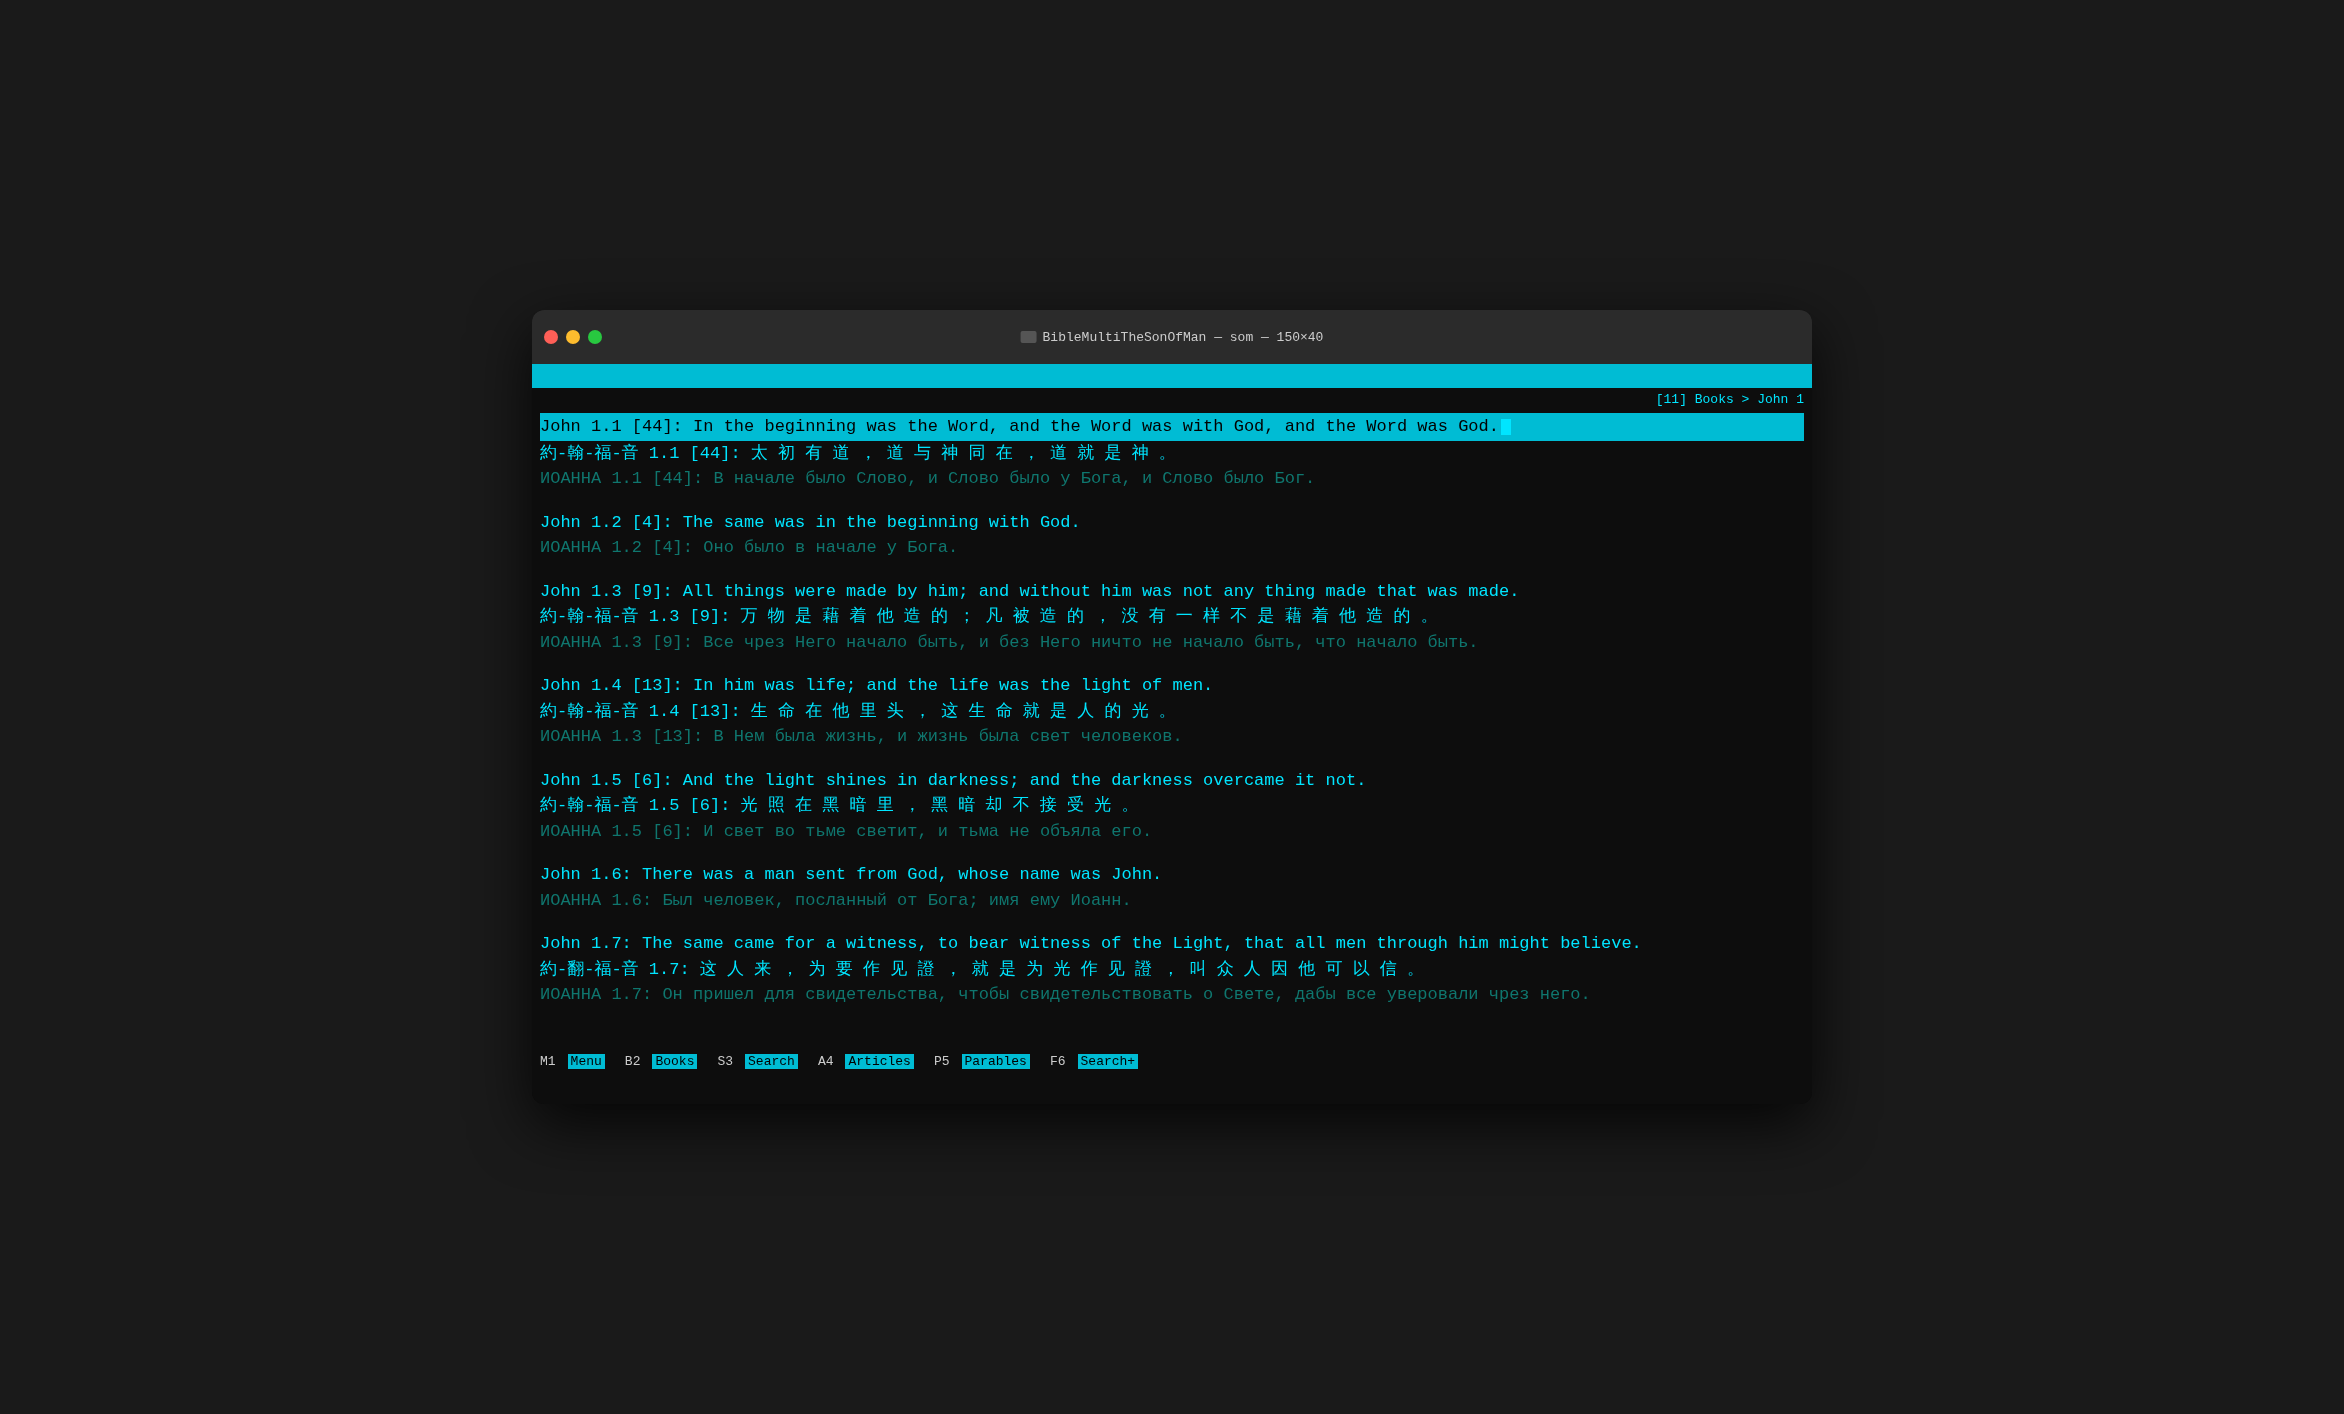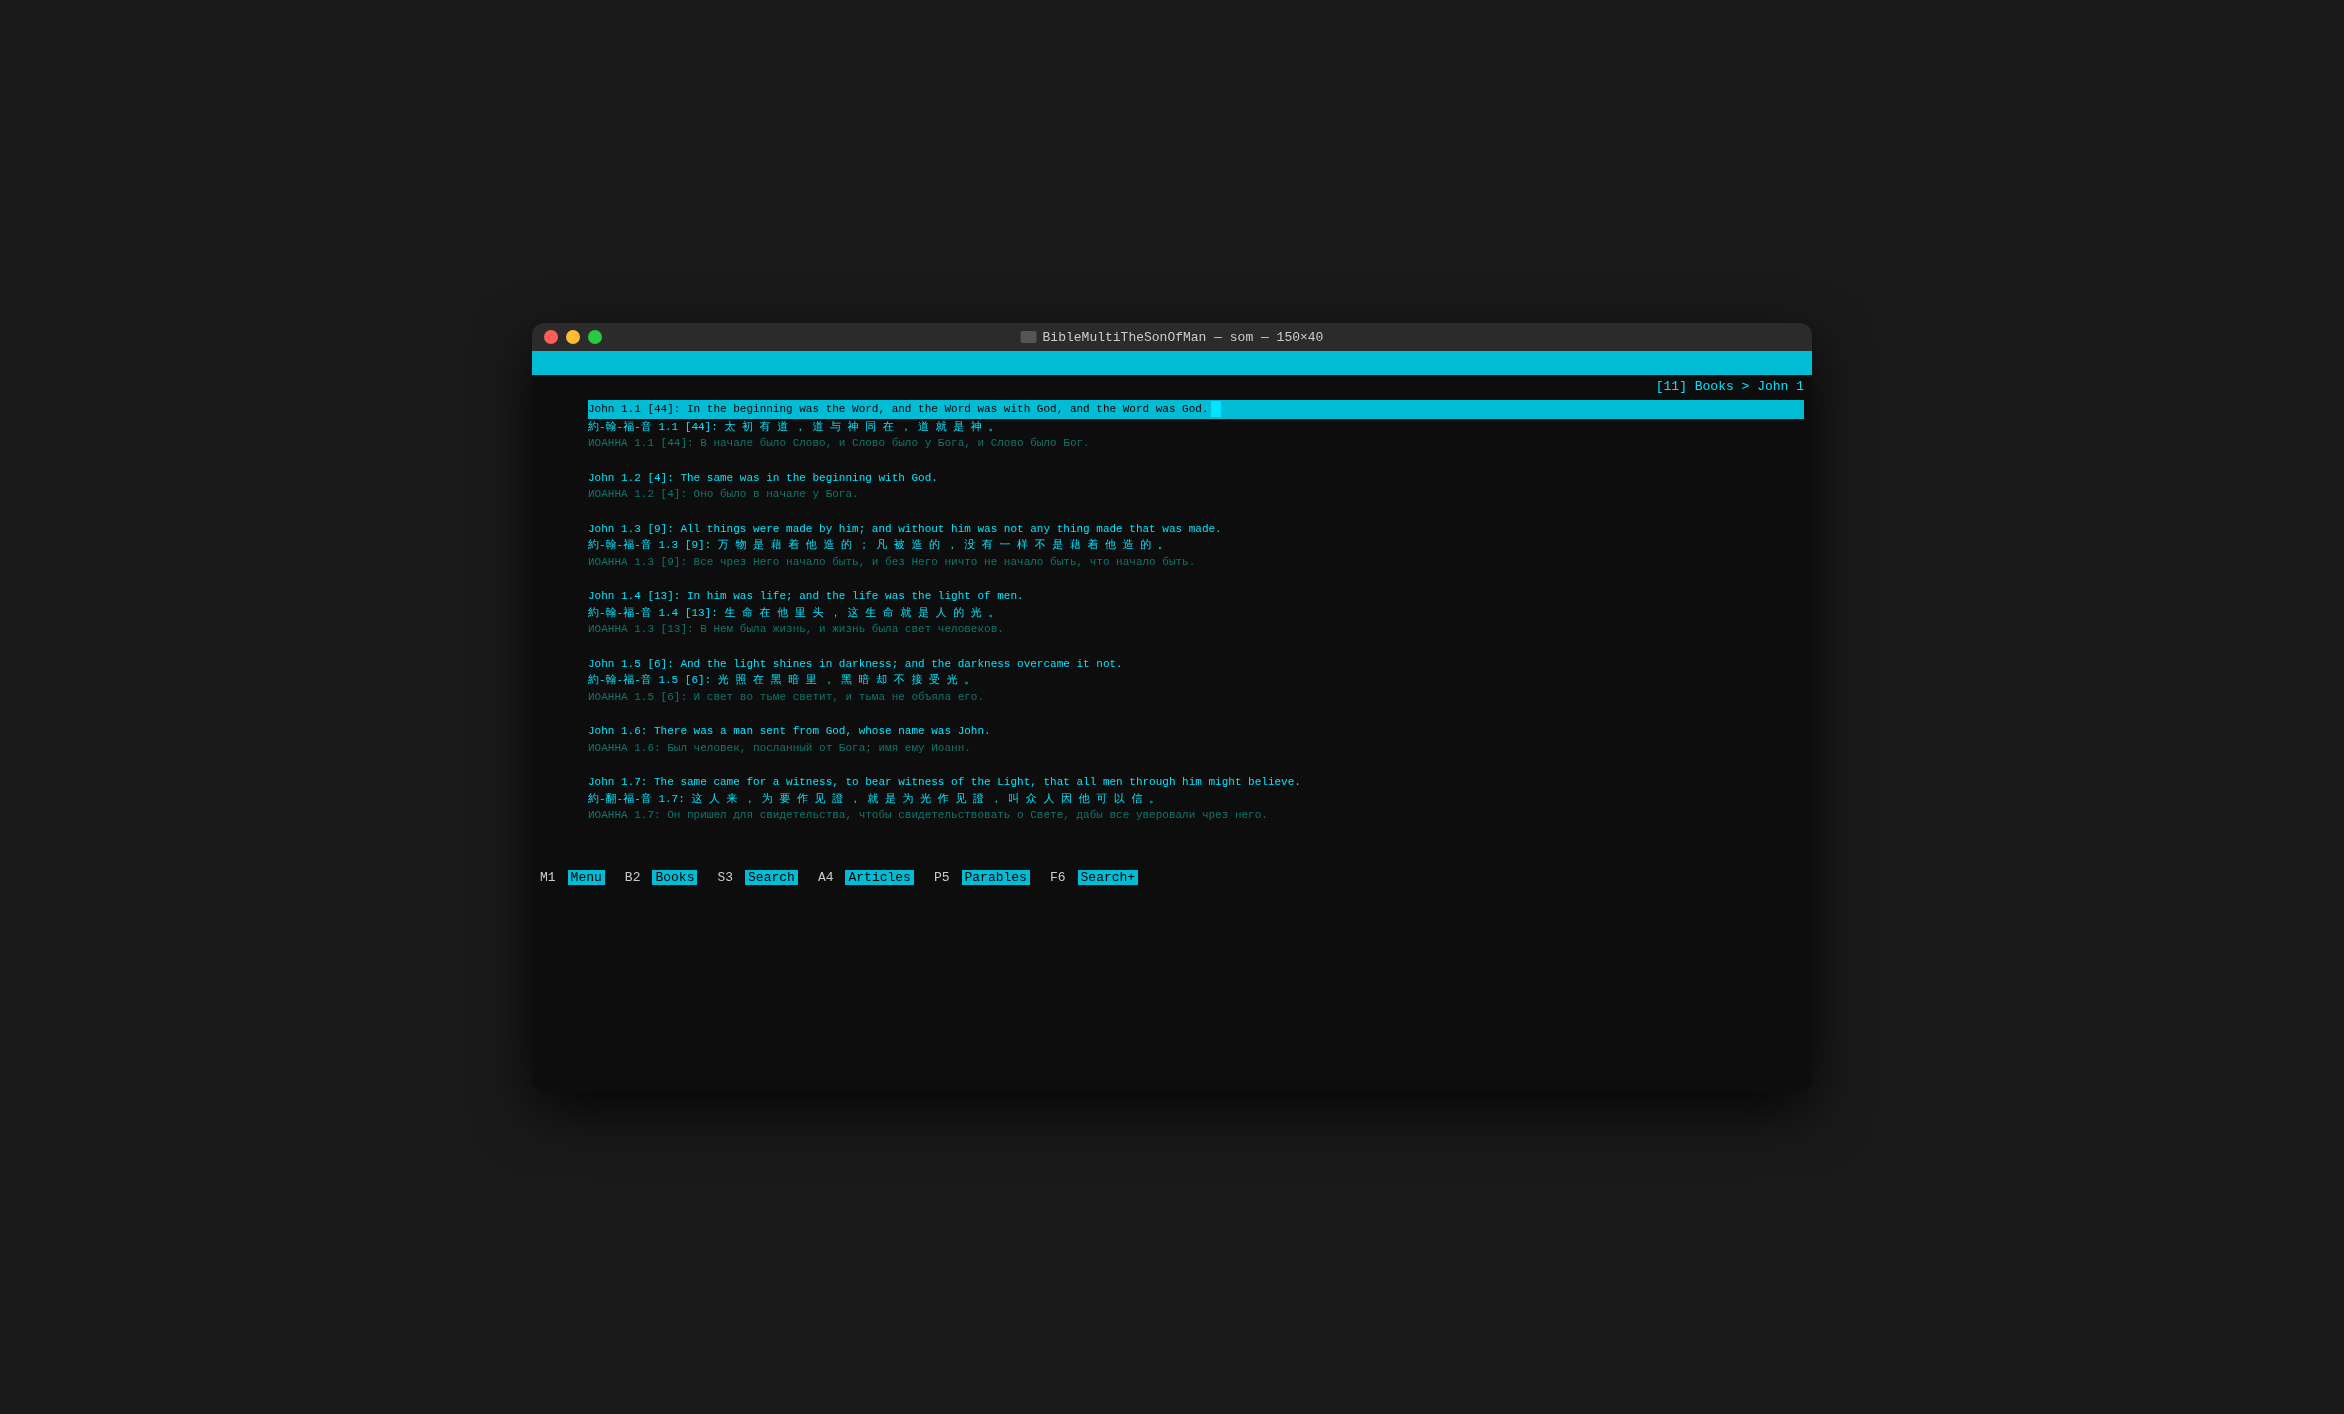--- a/index.html
+++ b/index.html
@@ -16,21 +16,21 @@
     .window {
       width: 1280px;
       background: #0d0d0d;
       border-radius: 12px;
       overflow: hidden;
       box-shadow: 0 20px 60px rgba(0,0,0,0.8);
     }
 
     .titlebar {
       background: #2b2b2b;
-      height: 28px;
+      height: 54px;
       display: flex;
       align-items: center;
       padding: 0 12px;
       position: relative;
     }
 
     .traffic-lights {
       display: flex;
       gap: 8px;
       align-items: center;
@@ -86,24 +86,23 @@
 
     .status-text {
       color: #00e5ff;
       font-size: 13px;
       font-family: 'Courier New', Courier, monospace;
     }
 
     .content {
       padding: 2px 8px;
       color: #00e5ff;
-      font-size: 11px;
+      font-size: 17px;
       line-height: 1.5;
       font-family: 'Courier New', Courier, monospace;
-      margin-left: 48px;
     }
 
     .verse-block {
       margin-bottom: 18px;
     }
 
     .verse-en {
       color: #00e5ff;
     }
 

